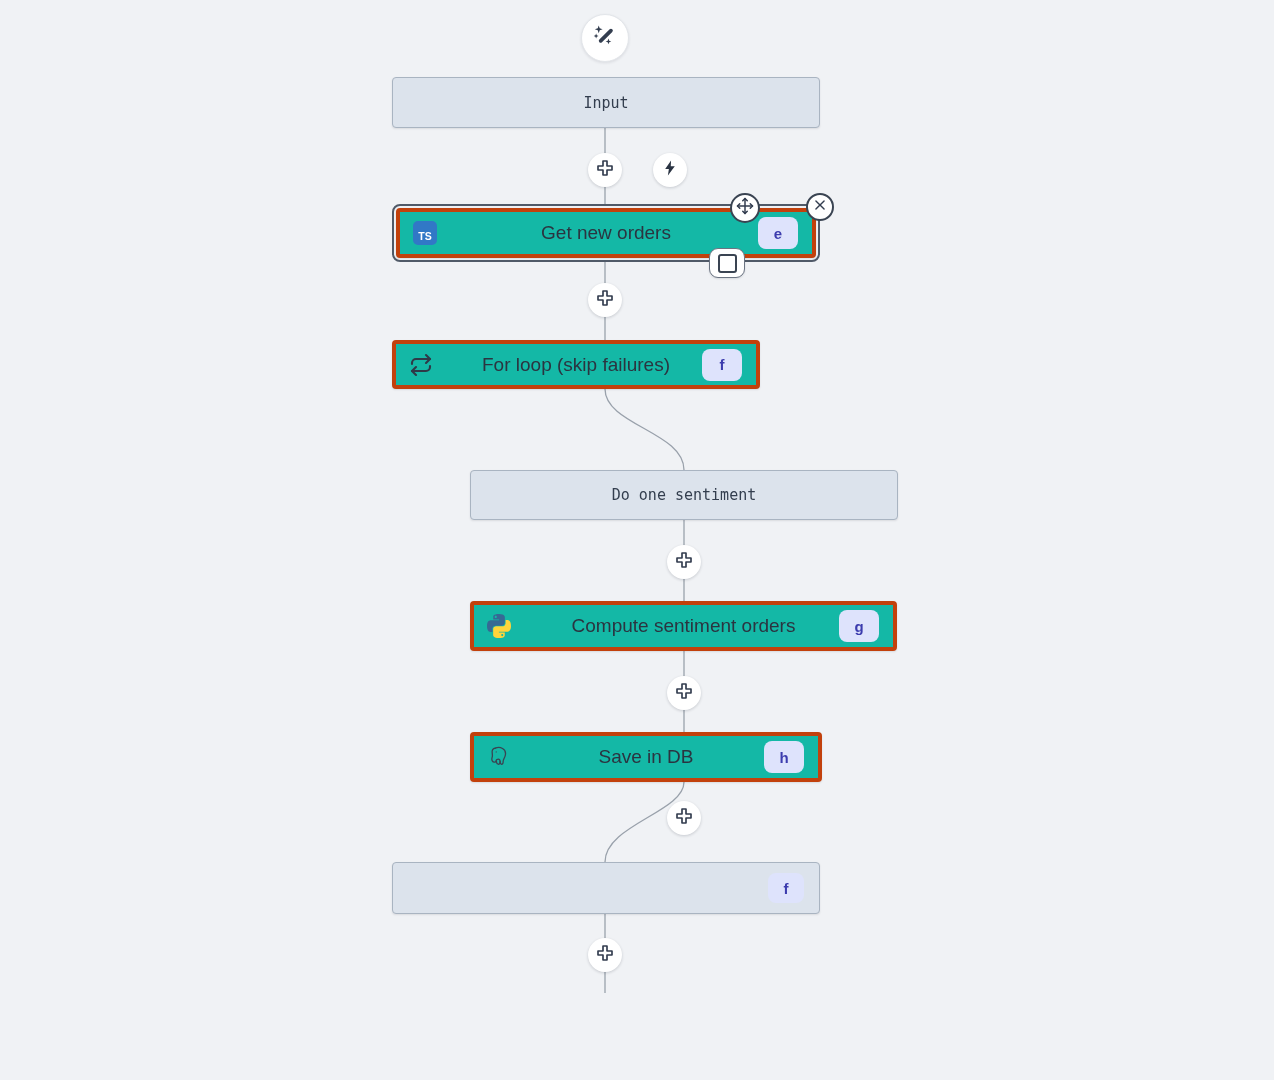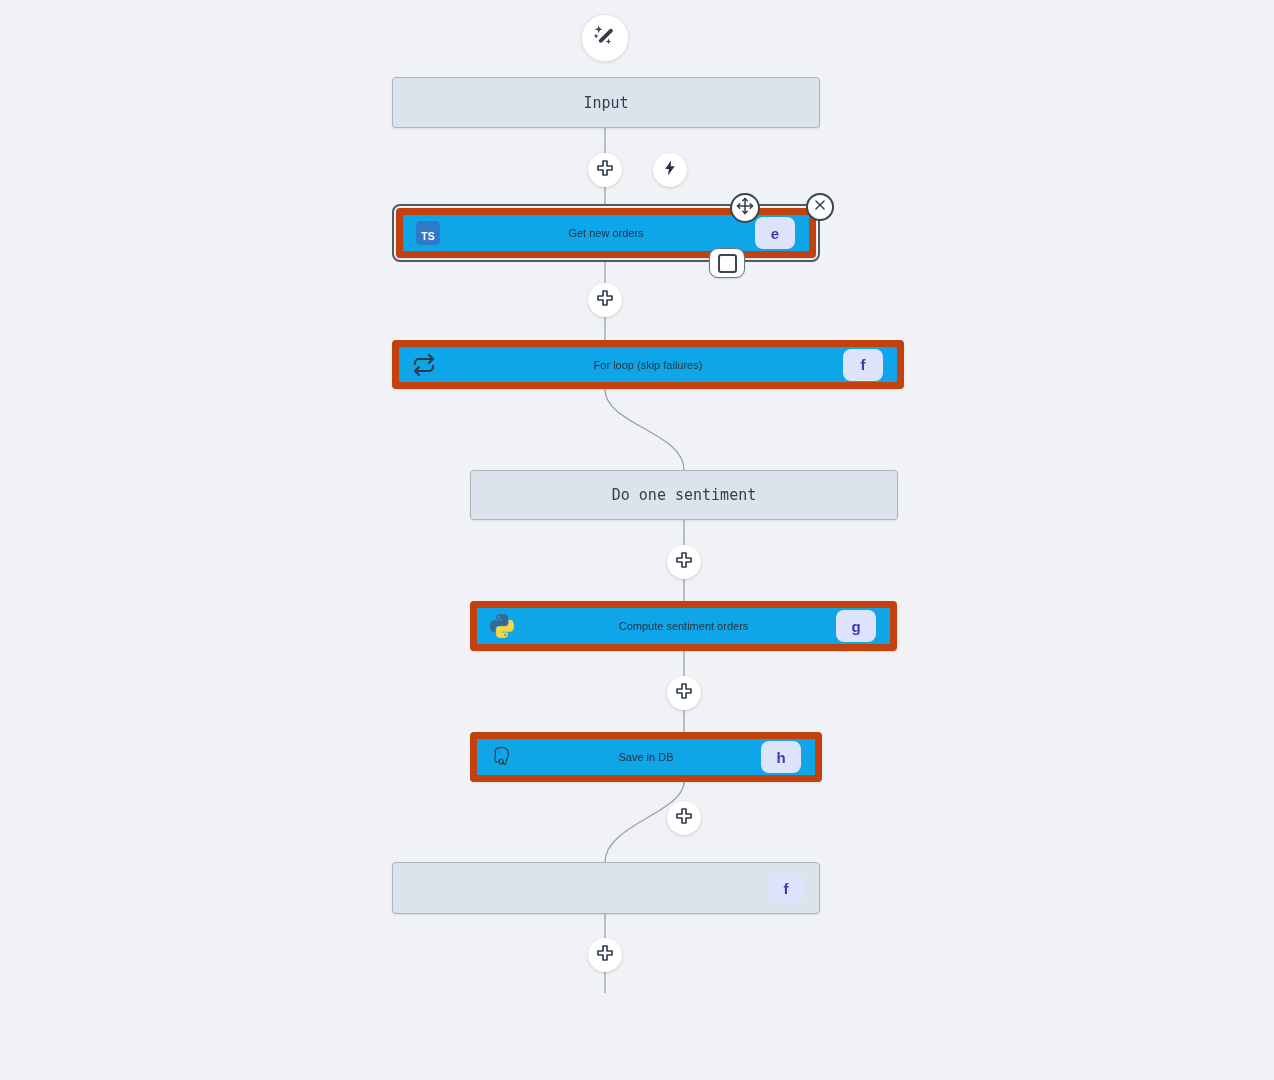--- a/index.html
+++ b/index.html
@@ -15,36 +15,36 @@
 
   .node{
     position:absolute;
     border-radius:4px;
     box-shadow:0 1px 2px rgba(16,24,40,.10);
     z-index:2;
     box-sizing:border-box;
     cursor:pointer;
   }
   .node.module{
-    background:#0ea5e9;
-    border:7px solid #c2410c;
+    background:#14b8a6;
+    border:4px solid #c2410c;
     text-decoration:underline;
   }
   .node.virtual{
     background:#dce3ec;
     border:1px solid #a9b4c1;
   }
   .node.selected{
     outline:2px solid #505a68;
     outline-offset:2px;
   }
   .nlabel{
     position:absolute;left:0;right:0;top:0;bottom:0;
     display:flex;align-items:center;justify-content:center;
-    font-size:11px;color:#2b3440;
+    font-size:19px;color:#2b3440;
     pointer-events:none;
     white-space:nowrap;
   }
   .mono .nlabel{
     font-family:"DejaVu Sans Mono", monospace;
     color:#333e4e;
     font-size:15px;
   }
   .nicon{
     position:absolute;left:12px;top:50%;transform:translateY(-50%);
@@ -180,21 +180,21 @@
   </div>
 
   <div class="circle-btn plus-btn" style="left:588px;top:283px;">
     <span>
       <svg width="20" height="20" viewBox="0 0 24 24">
         <path d="M9.6 3.6 h4.8 v6 h6 v4.8 h-6 v6 h-4.8 v-6 h-6 v-4.8 h6 z" fill="#ffffff" stroke="#333d4f" stroke-width="2" stroke-linejoin="round"></path>
       </svg>
     </span>
   </div>
 
-  <div class="node module" style="left:392px;top:340px;width:512px;height:49px;">
+  <div class="node module" style="left:392px;top:340px;width:368px;height:49px;">
     <span class="nicon">
       <svg width="26" height="24" viewBox="0 0 24 24" fill="none" stroke="#2f3947" stroke-width="2.1" stroke-linecap="round" stroke-linejoin="round">
         <path d="m17 2 4 4-4 4"></path>
           <path d="M3 11v-1a4 4 0 0 1 4-4h14"></path>
         <path d="m7 22-4-4 4-4"></path>
           <path d="M21 13v1a4 4 0 0 1-4 4H3"></path>
       </svg>
     </span>
     <span class="nlabel">For loop (skip failures)</span>
     <span class="badge">f</span>

